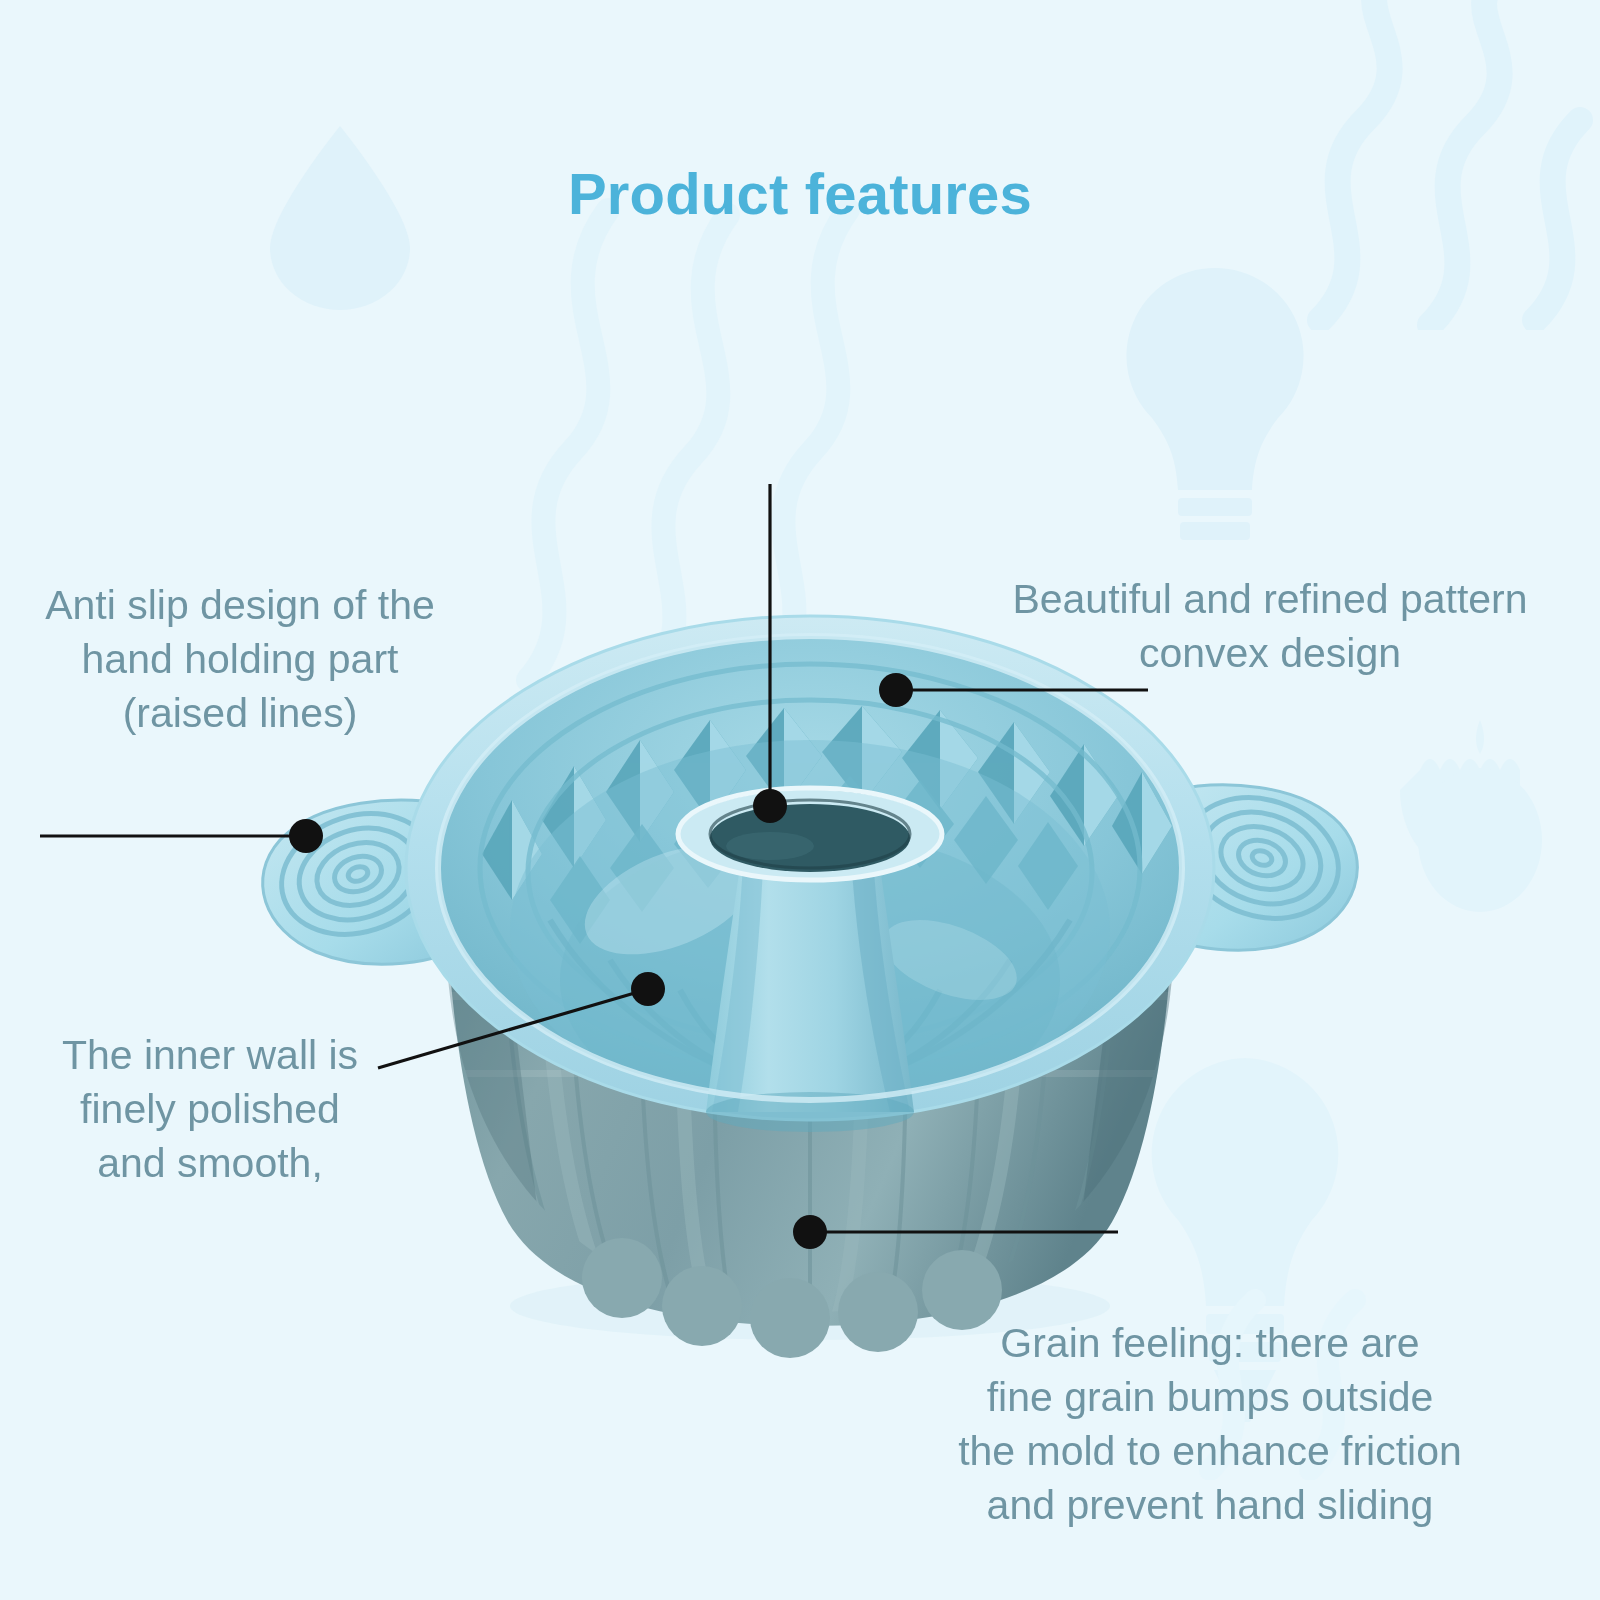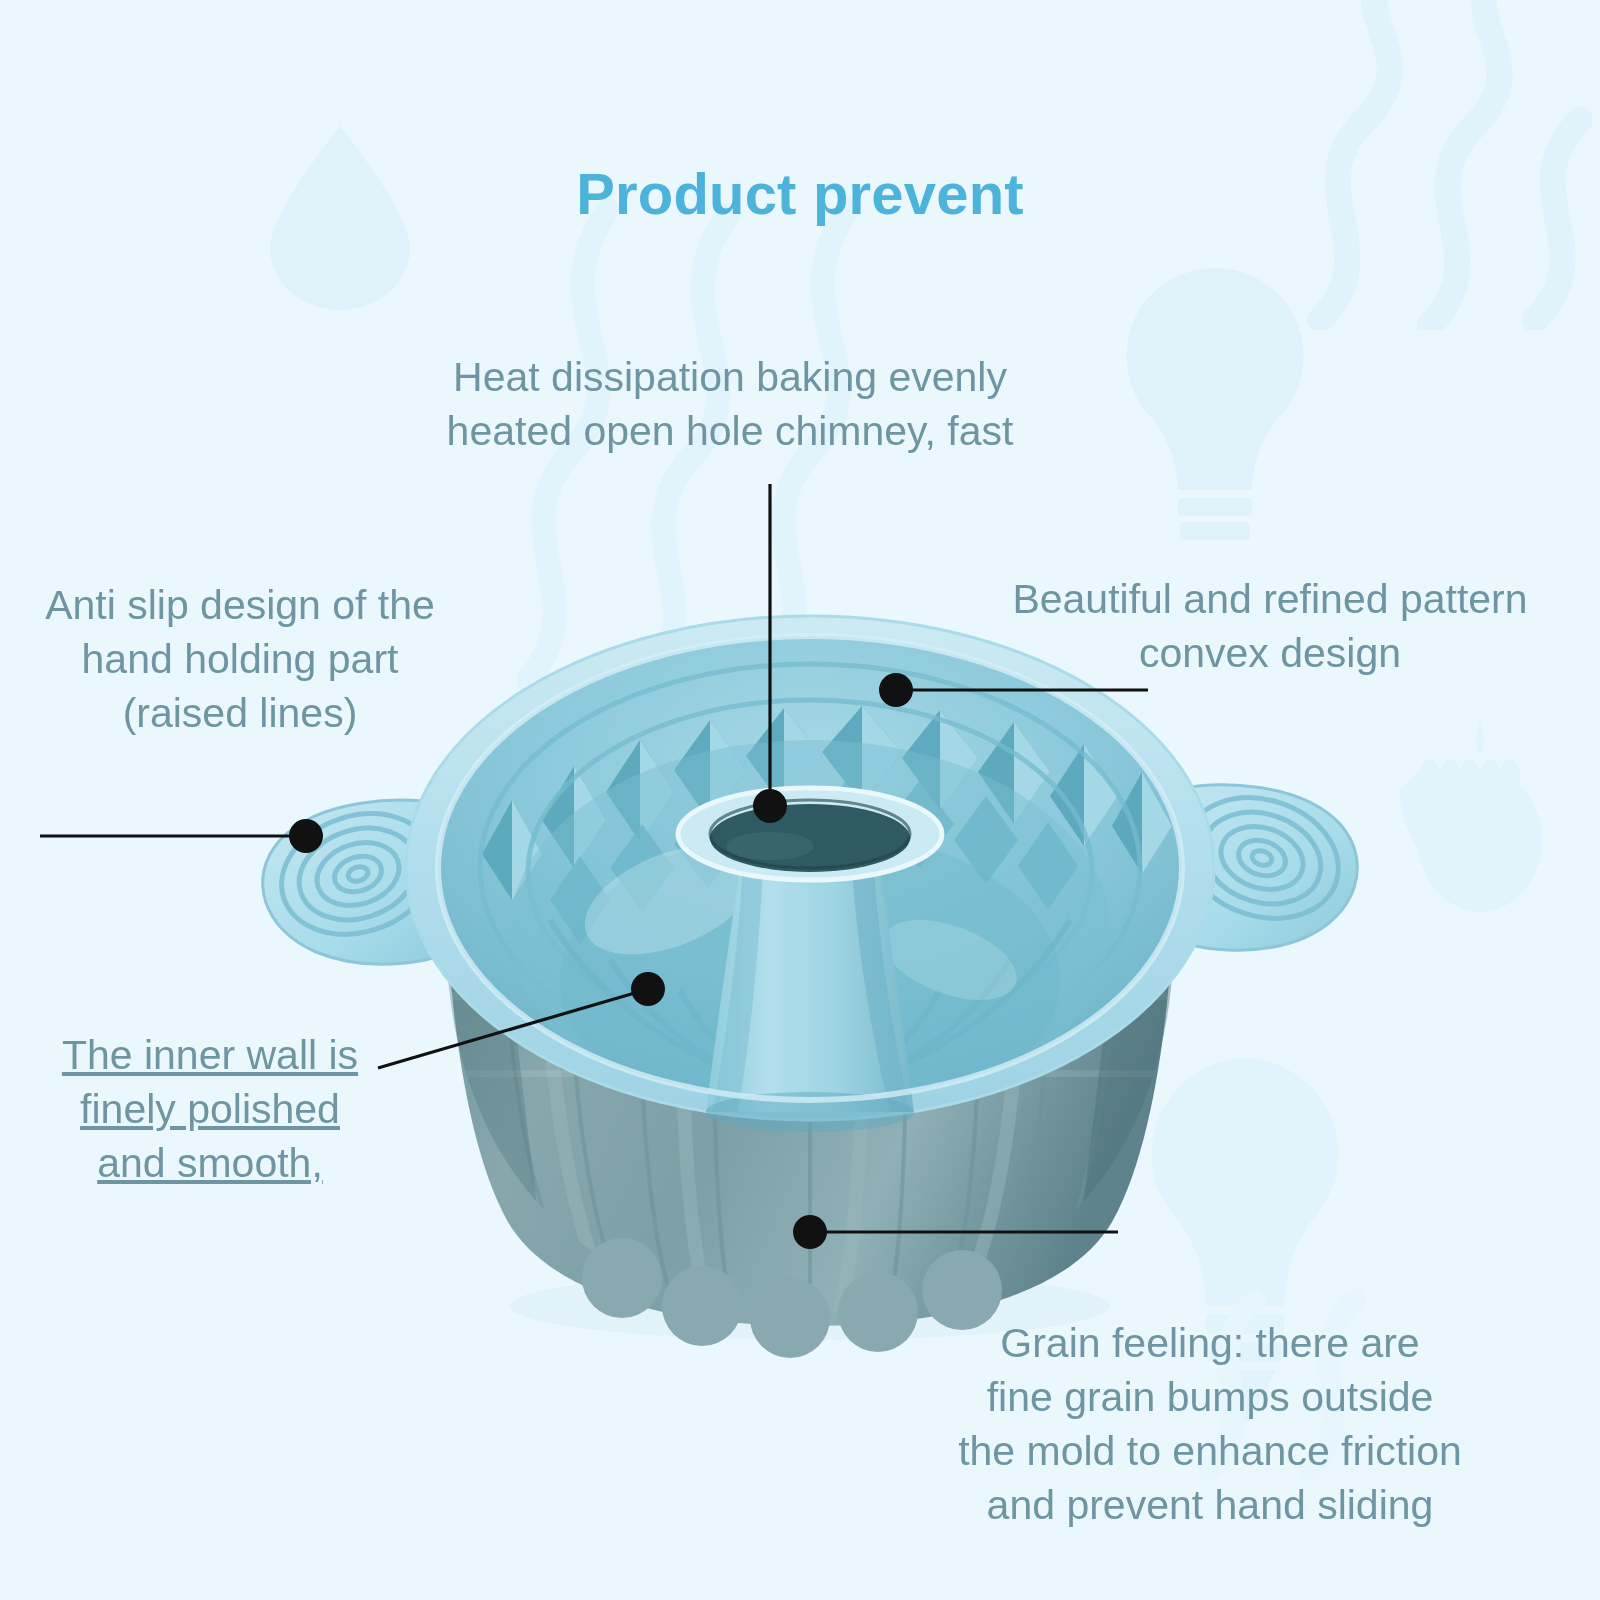--- a/index.html
+++ b/index.html
@@ -40,21 +40,21 @@
   .label {
     position: absolute;
     color: #6f95a3;
     font-size: 41px;
     line-height: 1.32;
     white-space: pre-line;
   }
   #label-top      { left: 330px;  top: 350px;  width: 800px; text-align: center; }
   #label-left-top { left: -10px;  top: 578px;  width: 500px; text-align: center; }
   #label-right-top{ left: 930px;  top: 572px;  width: 680px; text-align: center; }
-  #label-left-bot { left: 0px;    top: 1028px; width: 420px; text-align: center; text-decoration: underline; }
+  #label-left-bot { left: 0px;    top: 1028px; width: 420px; text-align: center; }
   #label-right-bot{ left: 900px;  top: 1316px; width: 620px; text-align: center; }
 
   
   #leaders {
     position: absolute;
     left: 0; top: 0;
     width: 1600px; height: 1600px;
     pointer-events: none;
   }
 
@@ -351,24 +351,22 @@
     </g>
     <g fill="#111111">
       <circle cx="770" cy="806" r="17"></circle>
       <circle cx="306" cy="836" r="17"></circle>
       <circle cx="896" cy="690" r="17"></circle>
       <circle cx="648" cy="989" r="17"></circle>
       <circle cx="810" cy="1232" r="17"></circle>
     </g>
   </svg>
 
-  <div id="title">Product prevent</div>
-
-  <div class="label" id="label-top">Heat dissipation baking evenly
-heated open hole chimney, fast</div>
+  <div id="title">Product features</div>
+
 
   <div class="label" id="label-left-top">Anti slip design of the
 hand holding part
 (raised lines)</div>
 
   <div class="label" id="label-right-top">Beautiful and refined pattern
 convex design</div>
 
   <div class="label" id="label-left-bot">The inner wall is
 finely polished

